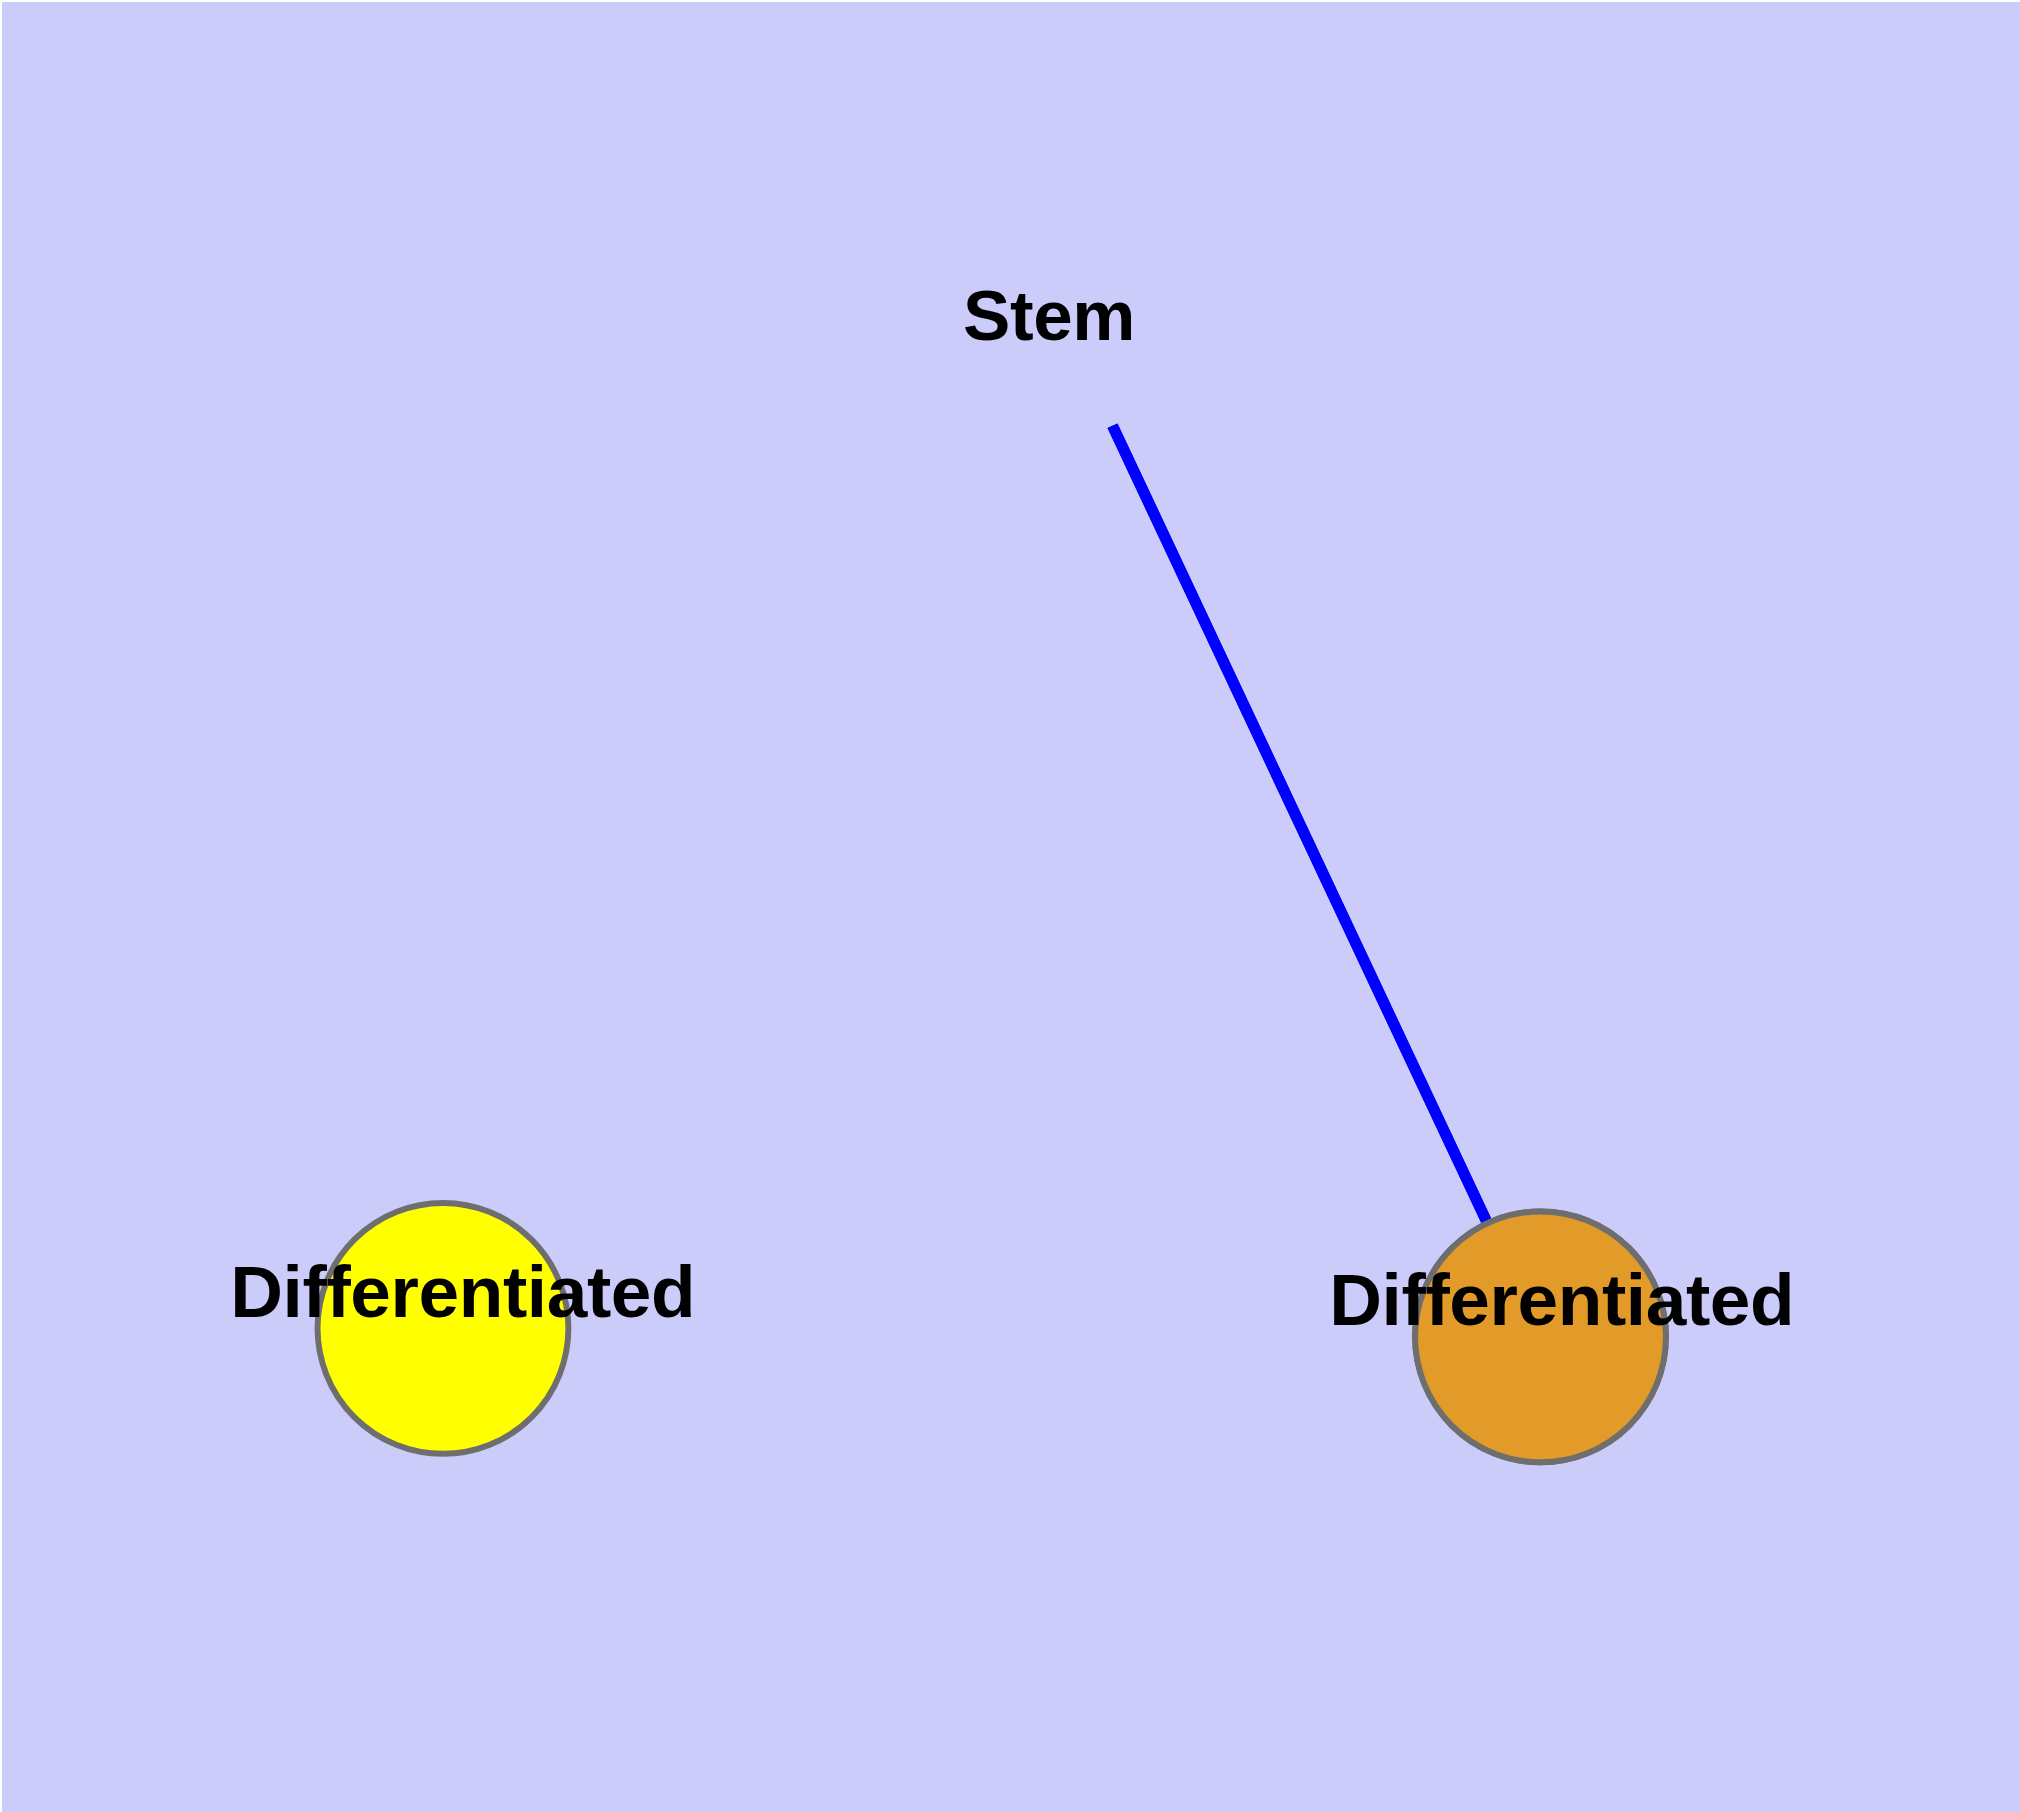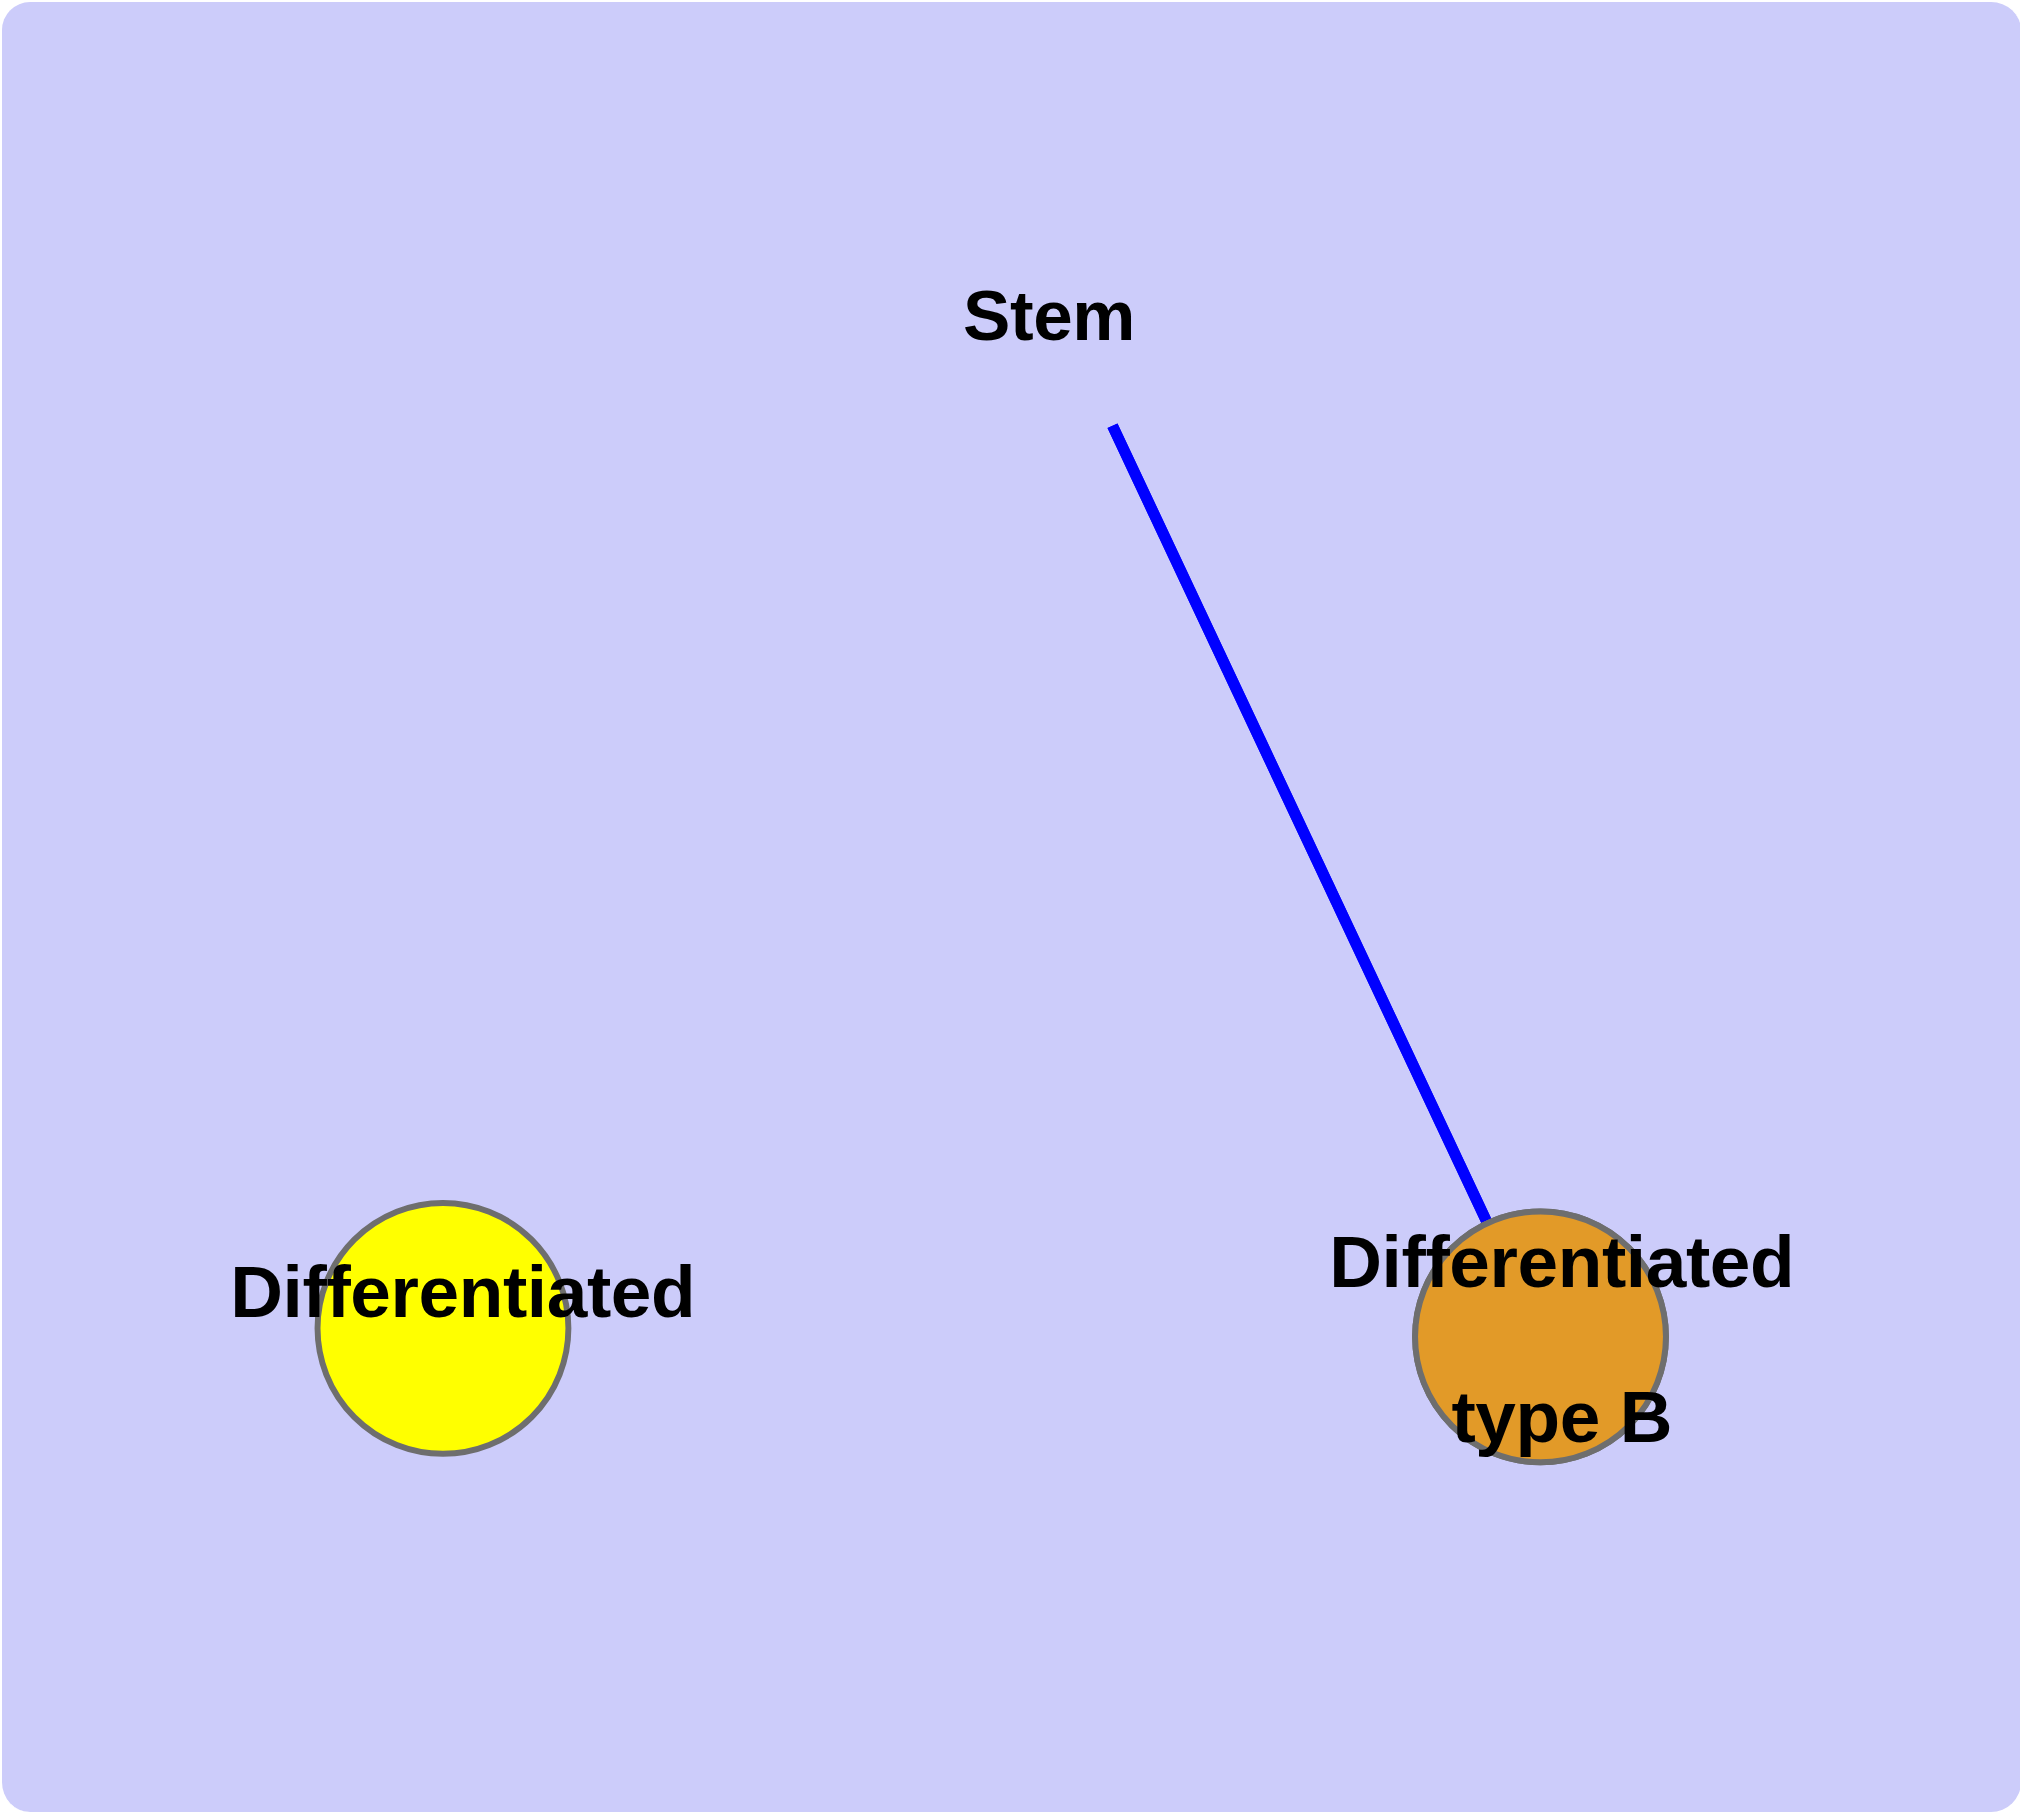--- a/index.html
+++ b/index.html
@@ -10,21 +10,20 @@
   #canvas {
     position: relative;
     width: 2021px;
     height: 1812px;
     background: #ccccfa;
     overflow: hidden;
     font-family: "Liberation Sans", "DejaVu Sans", sans-serif;
     border-top: 2.5px solid #ffffff;
     border-left: 2.5px solid #ffffff;
     box-sizing: border-box;
-    border-radius: 30px;
   }
   #graph-svg {
     position: absolute;
     left: 0;
     top: 0;
     width: 2021px;
     height: 1812px;
   }
   .node-label {
     position: absolute;
@@ -73,17 +72,16 @@
   </svg>
 
   <div class="node-label label-stem">Stem</div>
 
   <div class="node-label label-a">
     <span>Differentiated</span><br>
   </div>
 
   <div class="node-label label-b">
     <span>Differentiated</span><br>
-    <span>type B</span>
   </div>
 
 </div>
 
 
 </body></html>

